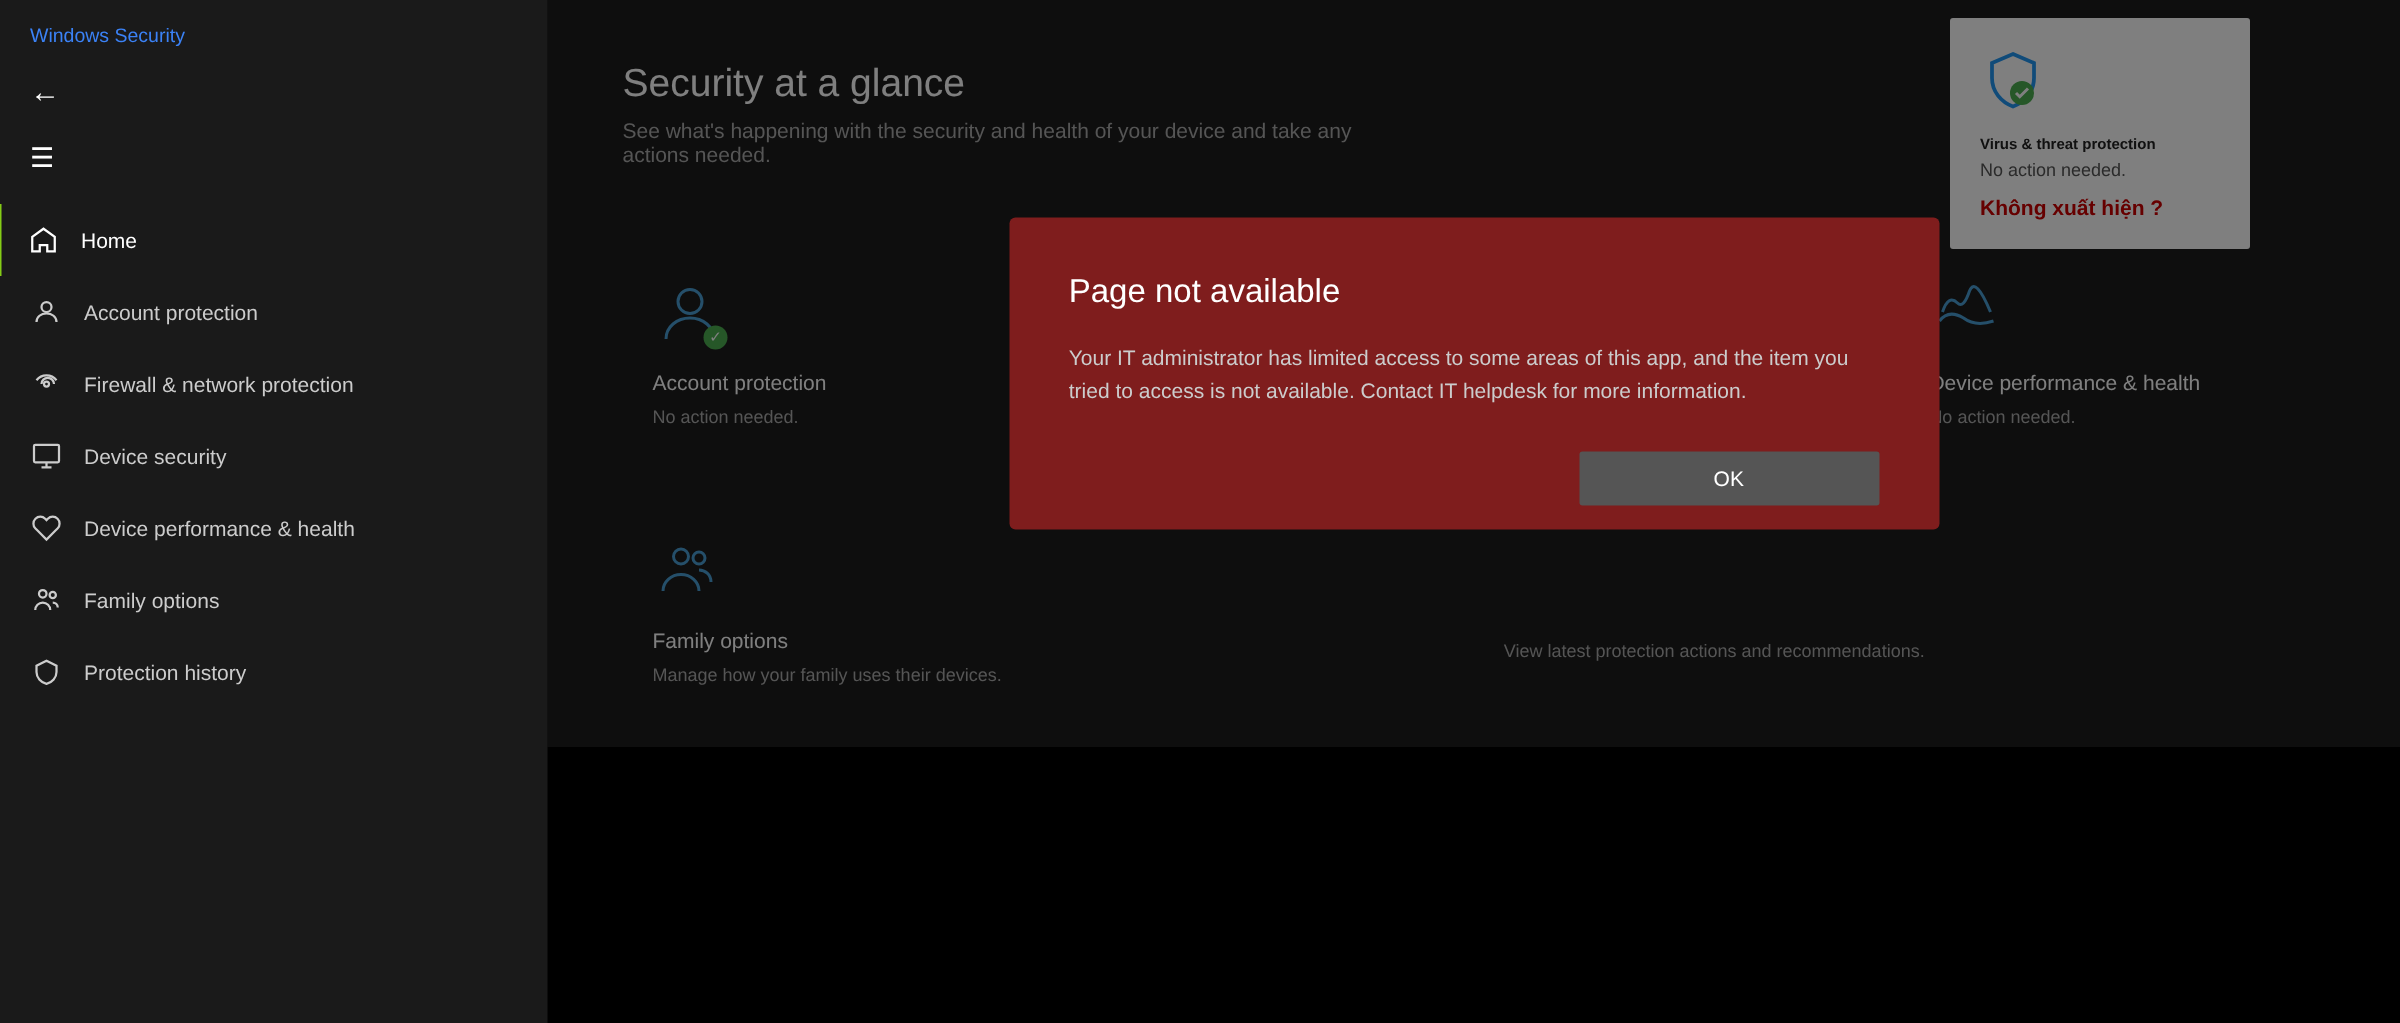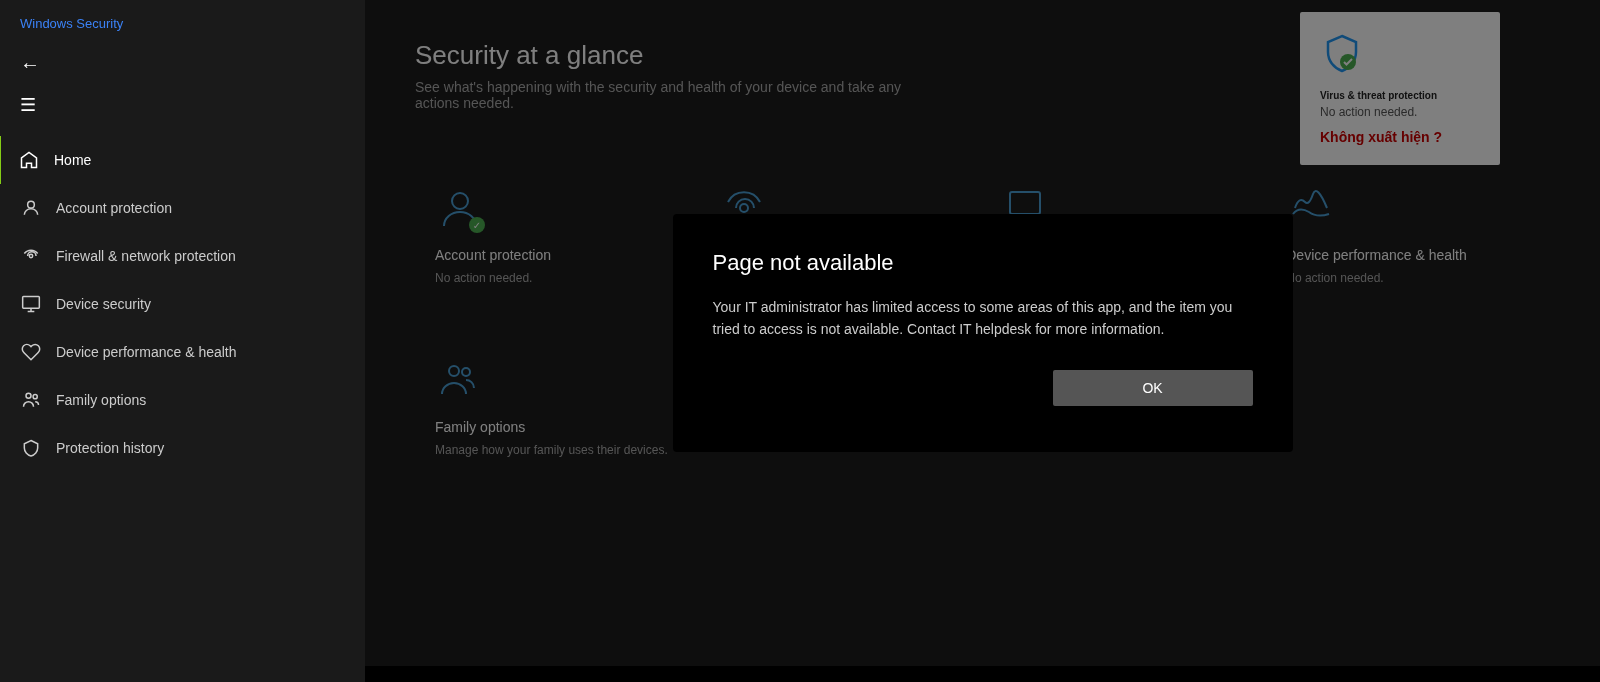--- a/index.html
+++ b/index.html
@@ -66,21 +66,21 @@
       width: 22px;
       display: flex;
       align-items: center;
       justify-content: center;
     }
 
     
     .main {
       flex: 1;
       background: #1c1c1c;
-      height: 666px;
+      height: 498px;
       padding: 40px 50px;
       position: relative;
       overflow: hidden;
     }
     .page-title {
       font-size: 26px;
       color: #fff;
       font-weight: 300;
       margin-bottom: 8px;
     }
@@ -177,23 +177,23 @@
     .modal-overlay {
       position: absolute;
       top: 0; left: 0; right: 0; bottom: 0;
       background: rgba(0,0,0,0.5);
       z-index: 20;
       display: flex;
       align-items: center;
       justify-content: center;
     }
     .modal {
-      background: #000000;
+      background: #7f1d1d;
       border-radius: 4px;
-      padding: 36px 40px 46px 40px;
+      padding: 36px 40px 16px 40px;
       width: 620px;
       max-width: 90%;
     }
     .modal-title {
       font-size: 22px;
       color: #fff;
       font-weight: 400;
       margin-bottom: 20px;
     }
     .modal-body {

